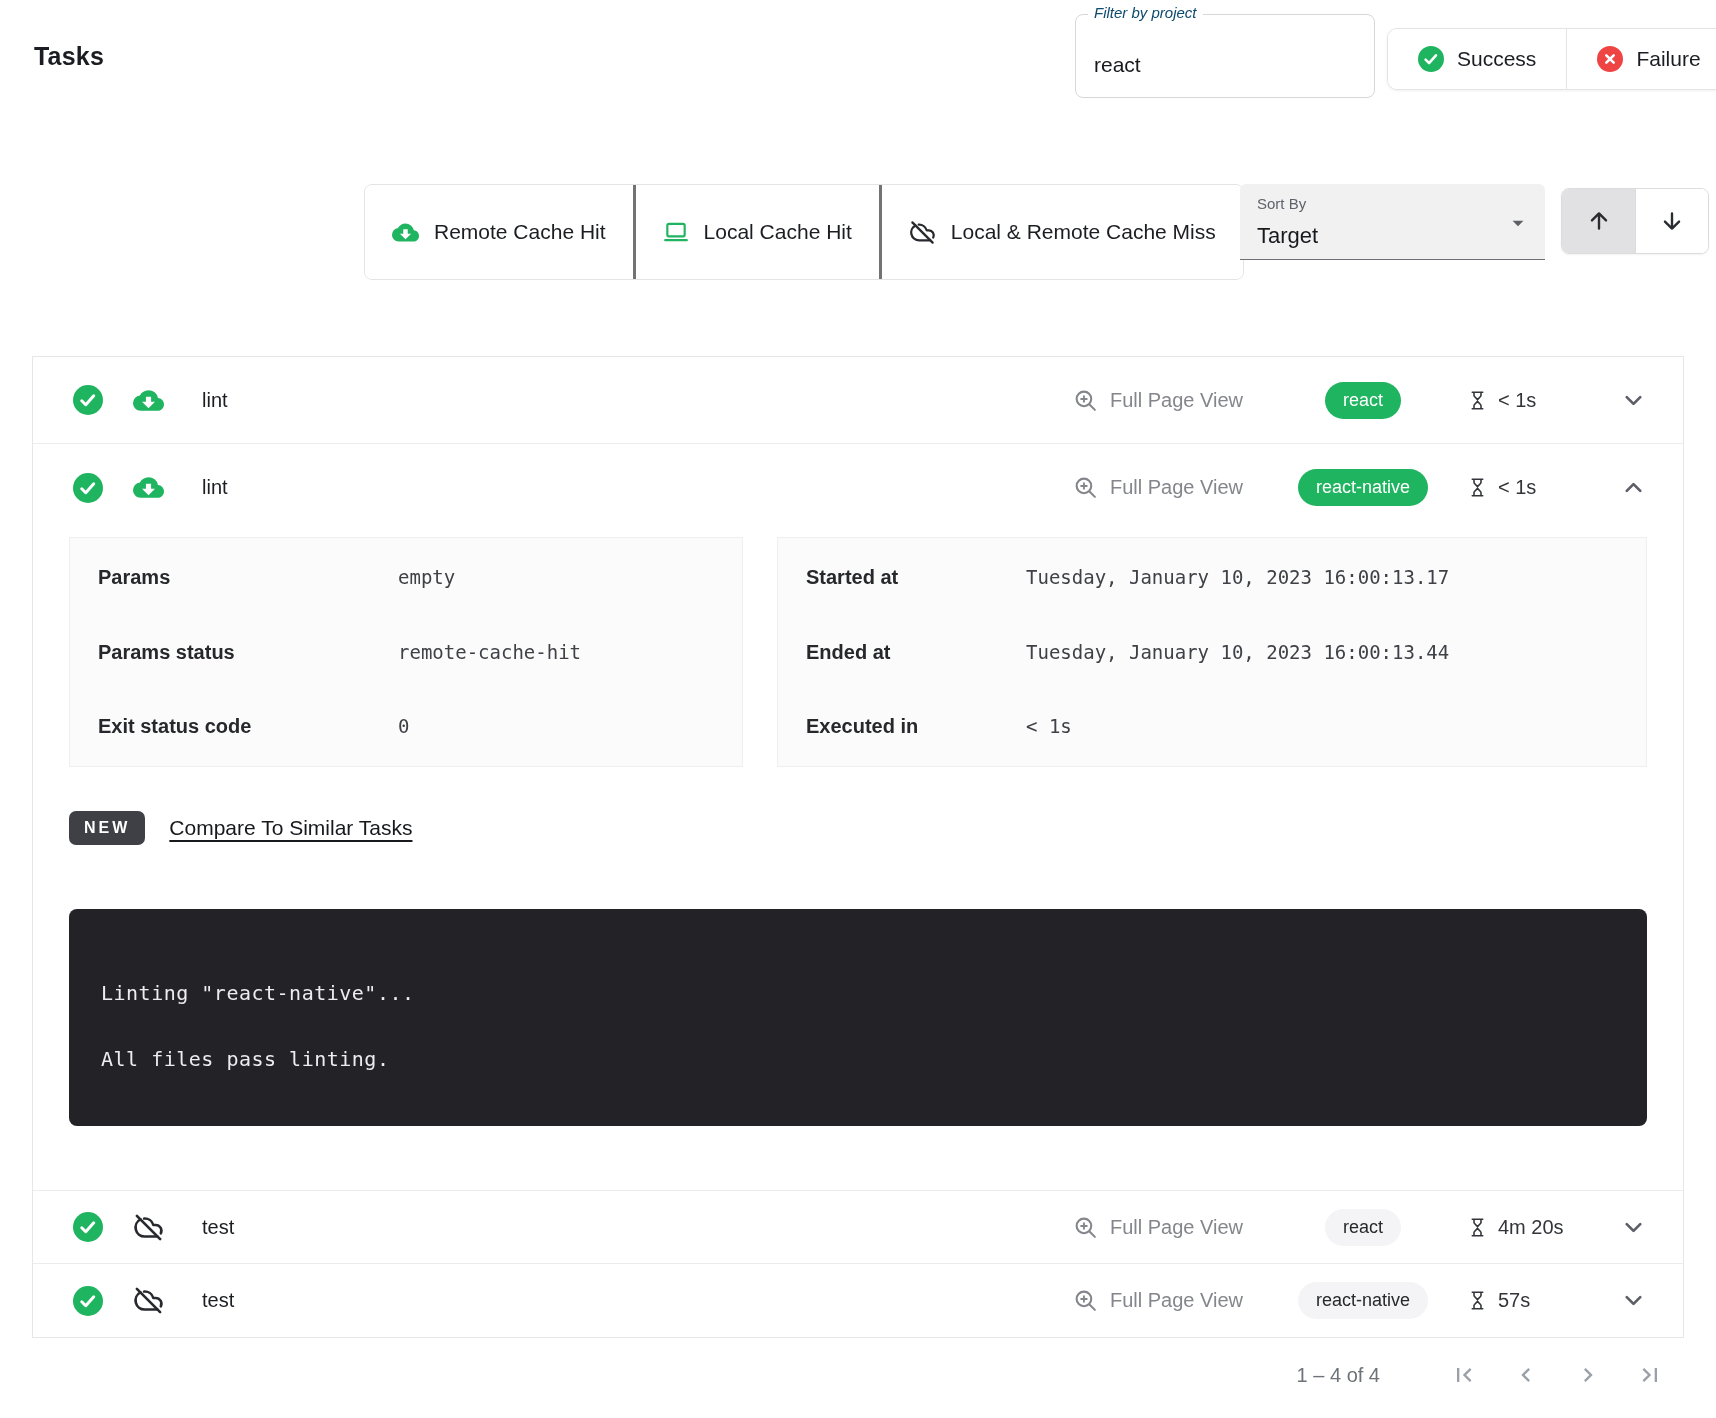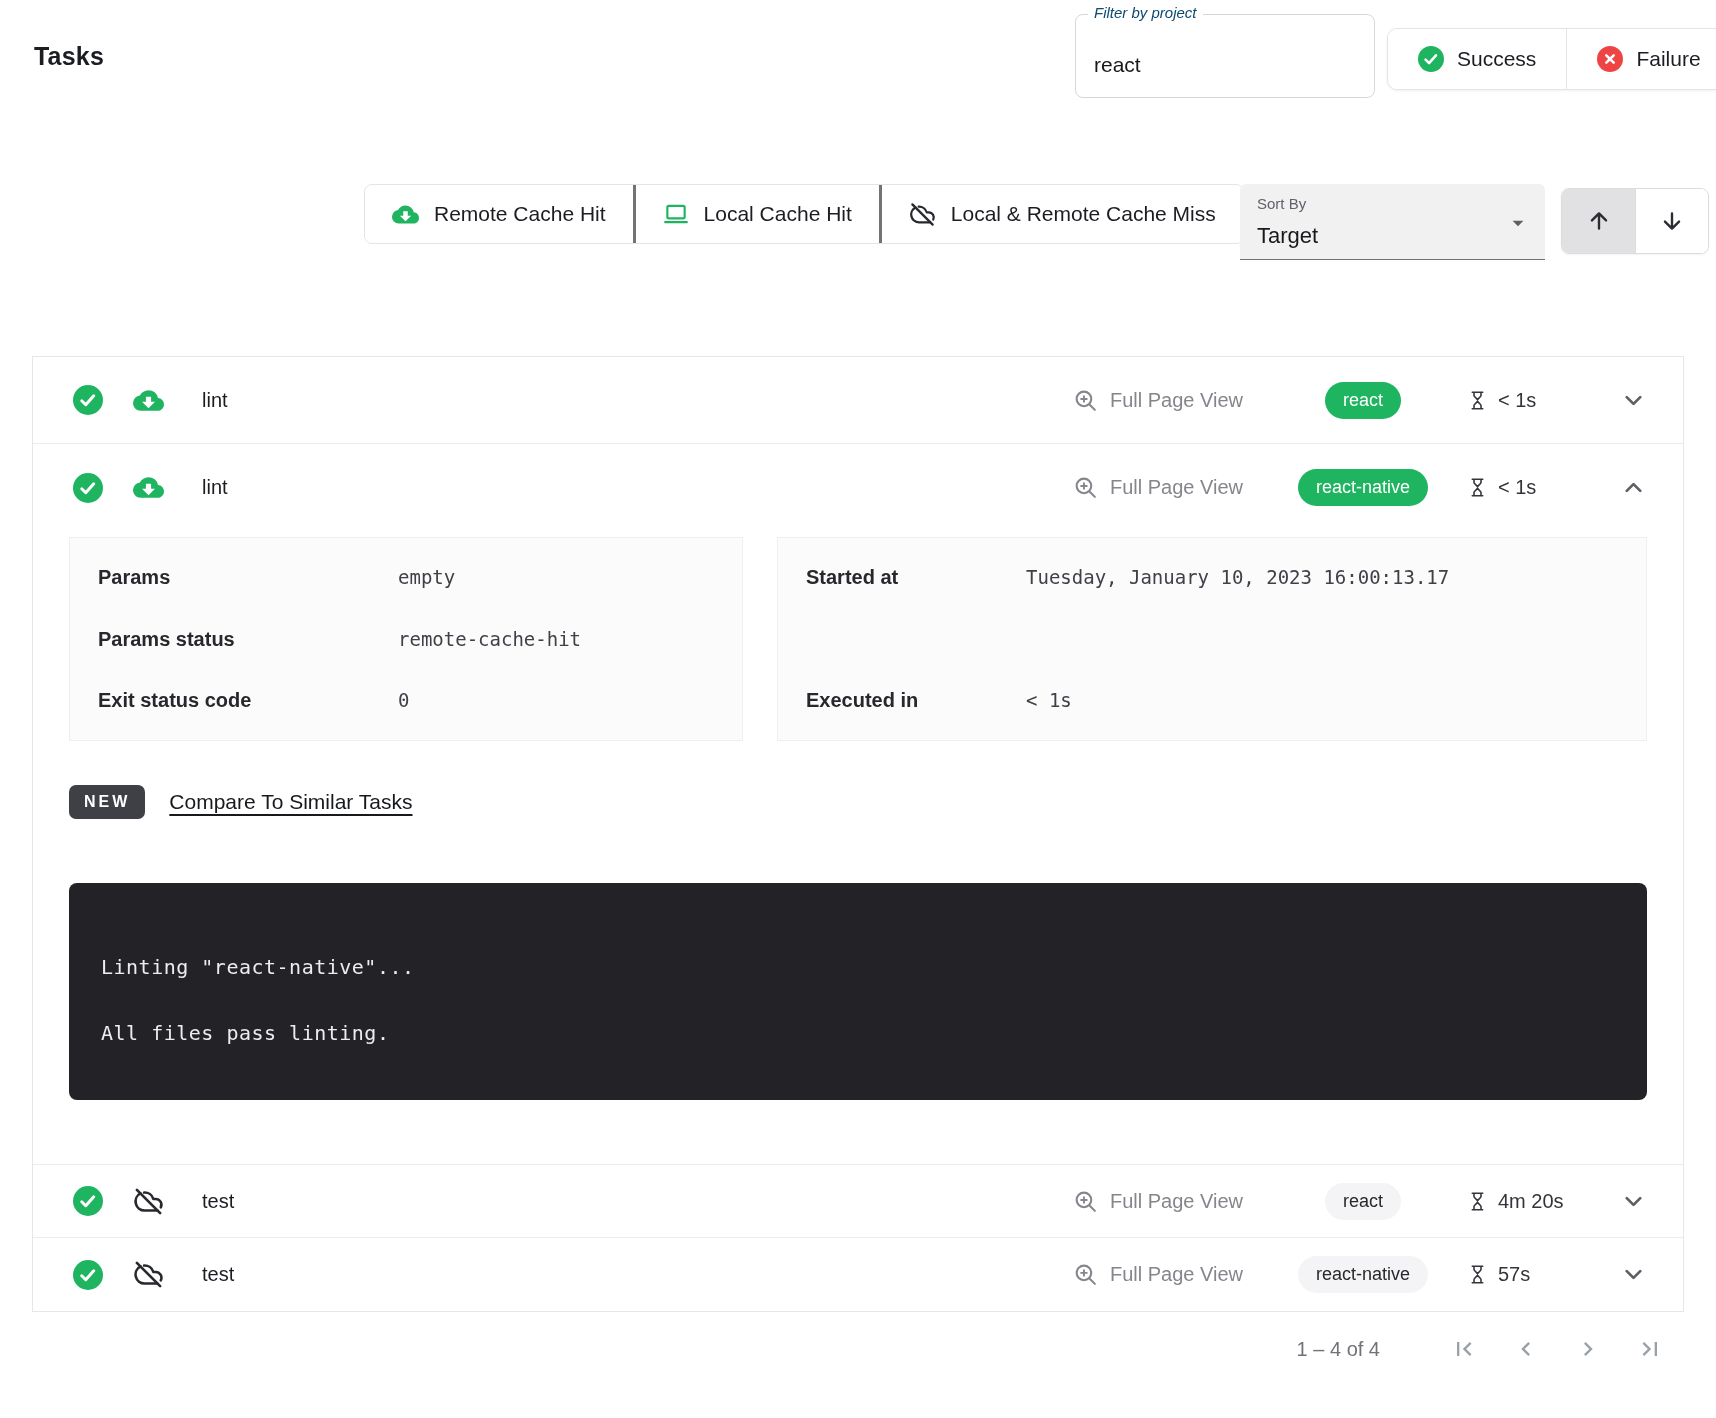--- a/index.html
+++ b/index.html
@@ -20,21 +20,21 @@
                           font-family:"Liberation Sans", sans-serif; }
 
   .status-group { position:absolute; left:1387px; top:28px; height:62px; display:flex;
                   border:1px solid #e4e4e7; border-radius:10px; background:#fff;
                   box-shadow:0 1px 3px rgba(0,0,0,.06); overflow:hidden; }
   .status-btn { display:flex; align-items:center; gap:13px; padding:0 30px; font-size:21px;
                 background:#fff; border:0; cursor:pointer; color:#1b1d22;
                 font-family:"Liberation Sans", sans-serif; }
   .status-btn + .status-btn { border-left:1px solid #e4e4e7; }
 
-  .cache-group { position:absolute; left:364px; top:184px; height:60px; display:flex;
+  .cache-group { position:absolute; left:364px; top:184px; height:96px; display:flex;
                  border:1px solid #e4e4e7; border-radius:8px; background:#fff; overflow:hidden; }
   .cache-btn { display:flex; align-items:center; gap:15px; padding:0 27px; font-size:21px;
                background:#fff; border:0; cursor:pointer; color:#1b1d22;
                font-family:"Liberation Sans", sans-serif; }
   .cache-btn + .cache-btn { border-left:3px solid #737373; }
 
   .sort-select { position:absolute; left:1240px; top:184px; width:305px; height:76px;
                  background:#f1f1f2; border-radius:6px 6px 0 0; border-bottom:1px solid #6f6f75;
                  cursor:pointer; }
   .sort-select .ss-label { position:absolute; top:11px; left:17px; font-size:15px; color:#5f626a; }
@@ -64,21 +64,21 @@
   .pill.green { background:#1fb45f; color:#fff; }
   .pill.gray  { background:#f4f4f6; color:#26282c; }
   .duration { width:130px; display:flex; align-items:center; gap:10px; font-size:20px;
               color:#33353a; justify-content:flex-start; margin-left:24px; }
   .chev-btn { width:40px; height:40px; border:0; background:transparent; cursor:pointer;
               display:flex; align-items:center; justify-content:center; margin-left:16px; }
 
   
   .expand-area { padding:6px 36px 64px 36px; }
   .detail-grid { display:flex; gap:34px; }
-  .detail-panel { background:#fbfbfc; border:1px solid #efeff1; height:204px;
+  .detail-panel { background:#fbfbfc; border:1px solid #efeff1; height:230px;
                   padding:28px 28px; display:flex; flex-direction:column; justify-content:space-between; }
   .detail-panel.left { width:674px; }
   .detail-panel.right { flex:1; }
   .d-row { display:flex; align-items:baseline; }
   .d-label { font-weight:700; font-size:20px; color:#26282c; }
   .detail-panel.left  .d-label { width:300px; }
   .detail-panel.right .d-label { width:220px; }
   .d-value { font-family:"DejaVu Sans Mono", monospace; font-size:19px; color:#3f4147; }
 
   .compare-row { display:flex; align-items:center; gap:24px; margin-top:44px; }
@@ -346,20 +346,24 @@
             <span class="d-label">Exit status code</span>
             <span class="d-value">0</span>
           </div>
         </div>
         <div class="detail-panel right">
           <div class="d-row">
             <span class="d-label">Started at</span>
             <span class="d-value">Tuesday, January 10, 2023 16:00:13.17</span>
           </div>
           <div class="d-row">
+            <span class="d-label">Ended at</span>
+            <span class="d-value">Tuesday, January 10, 2023 16:00:13.44</span>
+          </div>
+          <div class="d-row">
             <span class="d-label">Executed in</span>
             <span class="d-value">&lt; 1s</span>
           </div>
         </div>
       </div>
 
       <div class="compare-row">
         <span class="new-badge">NEW</span>
         <a class="compare-link">Compare To Similar Tasks</a>
       </div>

